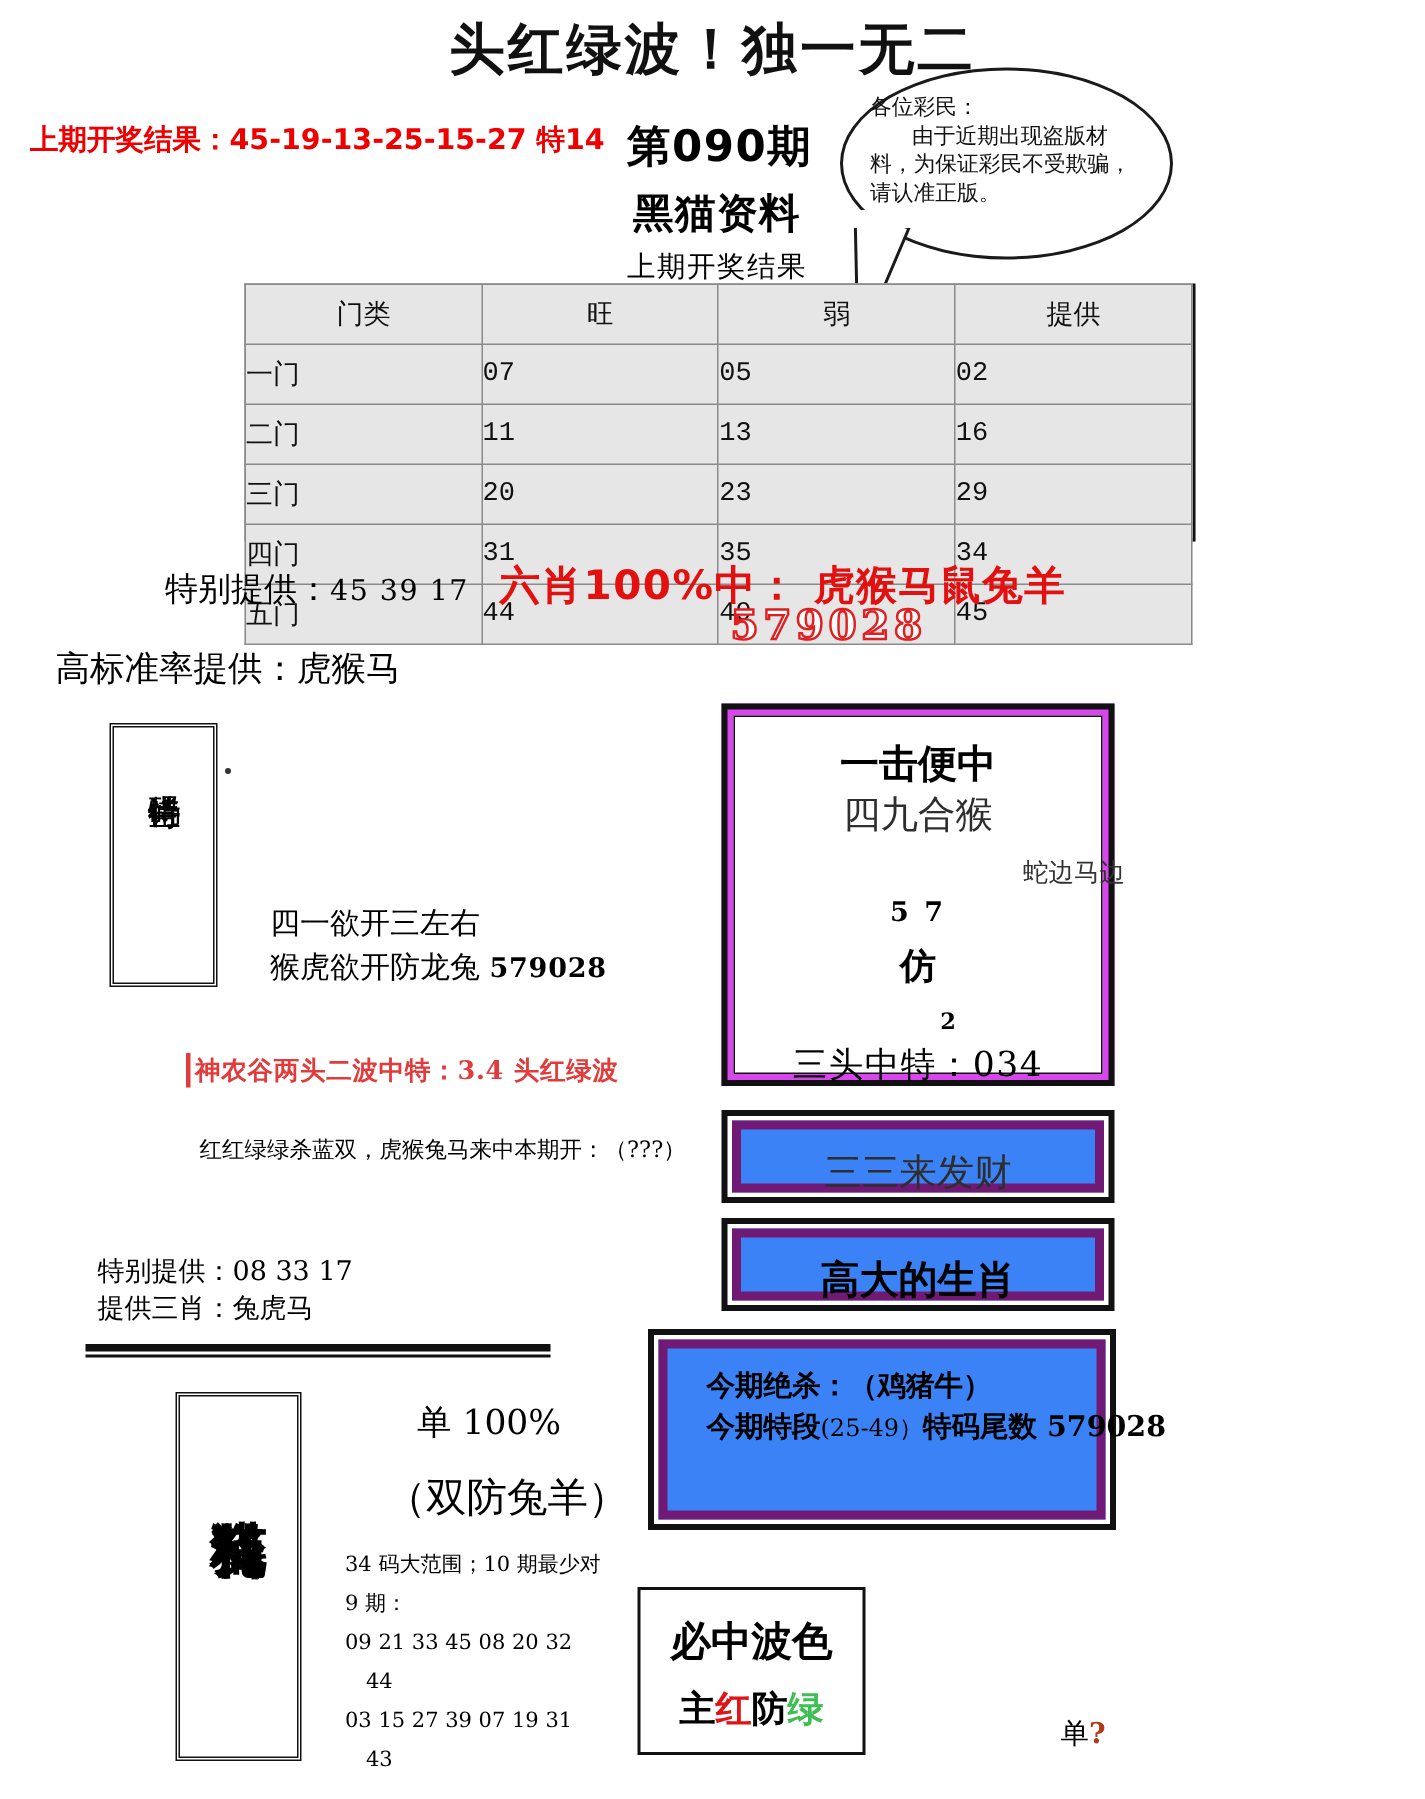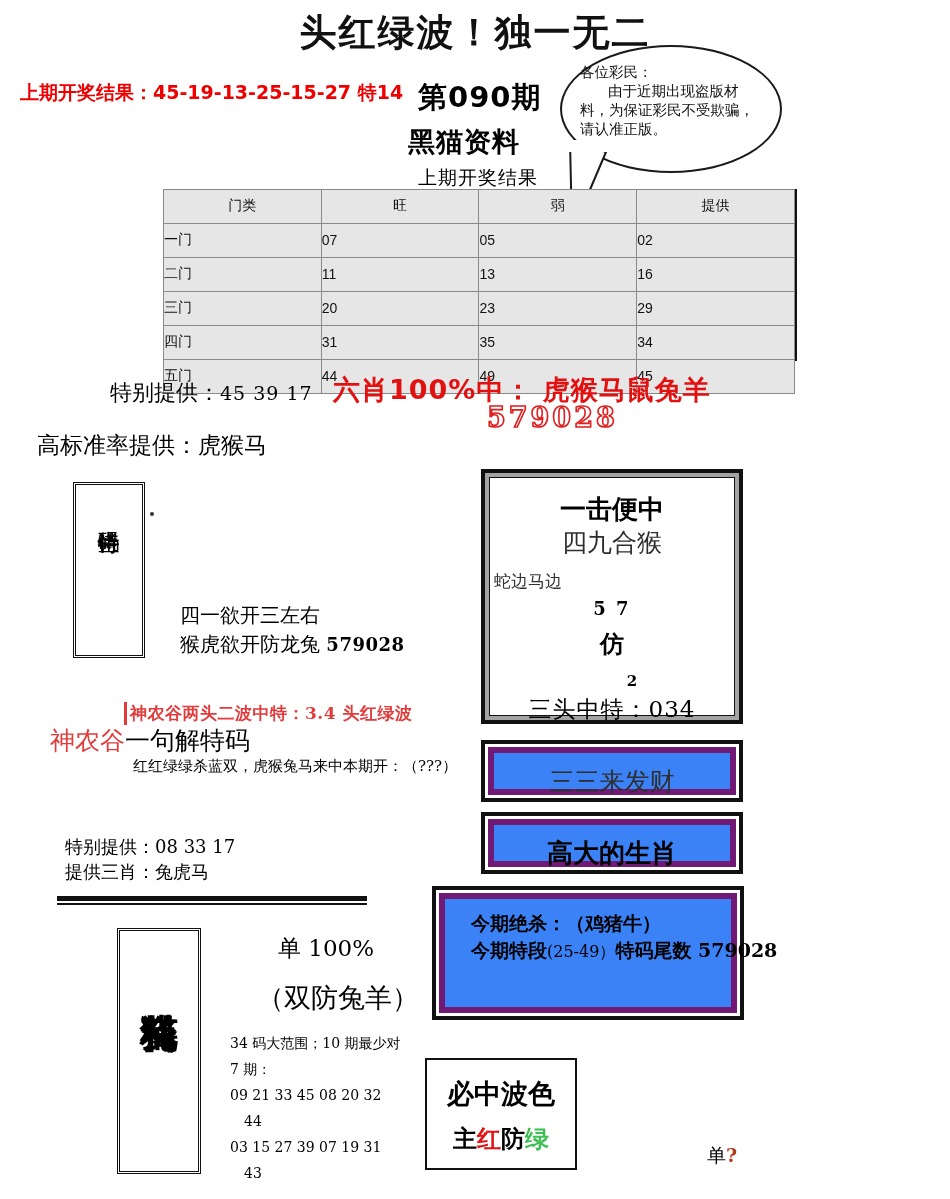--- a/index.html
+++ b/index.html
@@ -40,21 +40,21 @@
     font-family: "DejaVu Sans", "Liberation Sans", sans-serif;
   }
   #issue-no {
     left: 418px; top: 78px;
     font-size: 29px;
     font-weight: bold;
     font-family: "DejaVu Sans", "Liberation Sans", sans-serif;
     letter-spacing: 1px;
   }
   #brand-name {
-    left: 408px; top: 124px;
+    left: 422px; top: 124px;
     font-size: 27px;
     font-weight: bold;
     font-family: "DejaVu Sans", "Liberation Sans", sans-serif;
     letter-spacing: 1px;
   }
   #sub-slogan {
     left: 418px; top: 165px;
     font-size: 19px;
     font-family: "DejaVu Serif", "Liberation Serif", serif;
     letter-spacing: 1px;
@@ -91,22 +91,22 @@
 
   
   #main-table {
     left: 163px; top: 189px;
     width: 632px;
     border-collapse: collapse;
     background: #e6e6e6;
   }
   #main-table td, #main-table th {
     border: 1px solid #8a8a8a;
-    font-size: 14px;
-    font-family: Liberation Sans, sans-serif;
+    font-size: 18px;
+    font-family: Liberation Mono, monospace;
     padding: 7px 0 8px 0;
     color: #111;
     font-weight: normal;
   }
   #main-table-wrap {
     left: 163px; top: 189px;
     width: 634px; height: 172px;
     border: 2.5px solid #111;
     box-sizing: border-box;
     background: #e6e6e6;
@@ -269,21 +269,21 @@
     font-family: "DejaVu Serif", "Liberation Serif", serif;
   }
   #range-note .row { white-space: nowrap; }
   #range-note .indent { padding-left: 14px; }
 
   
   #hit-box {
     left: 481px; top: 469px;
     width: 262px; height: 255px;
     border: 4px solid #111;
-    background: #a3a3a3;
+    background: #d946ef;
     box-sizing: border-box;
   }
   #hit-box .inner {
     position: absolute;
     left: 4px; top: 4px; right: 4px; bottom: 4px;
     border: 1px solid #111;
     background: #fff;
   }
   #hit-title {
     left: 0; top: 14px; width: 100%;
@@ -293,22 +293,22 @@
     font-family: "DejaVu Serif", "Liberation Serif", serif;
   }
   #hit-sub {
     left: 0; top: 48px; width: 100%;
     text-align: center;
     font-size: 25px;
     font-family: "DejaVu Serif", "Liberation Serif", serif;
     color: #2e2e2e;
   }
   #hit-line3 {
-    left: 4px; top: 92px; width: 100%;
-    text-align: left;
+    left: 16px; top: 92px; width: 100%;
+    text-align: right;
     font-size: 17px;
     font-family: "DejaVu Serif", "Liberation Serif", serif;
     color: #333;
   }
   #hit-nums {
     left: 0; top: 120px; width: 100%;
     text-align: center;
     font-size: 18px;
     font-weight: bold;
     letter-spacing: 2px;
@@ -510,39 +510,36 @@
       <span style="writing-mode:vertical-rl; display:inline-block;">特码生肖诗</span>
     </div>
   </div>
   <div class="abs" id="tema-dot"></div>
   <div class="abs" id="poem-line1">四一欲开三左右</div>
   <div class="abs" id="poem-line2">
     <span>猴虎欲开防龙兔 </span><b>579028</b>
   </div>
 
   <div class="abs" id="snv-wave">神农谷两头二波中特：3.4 头红绿波</div>
-  <div class="abs" id="snv-title">
-    <span class="red">神农谷</span><span>一句解特码</span>
-  </div>
   <div class="abs" id="snv-sub">红红绿绿杀蓝双，虎猴兔马来中本期开：（???）</div>
 
   <div class="abs" id="special2-a">特别提供：08 33 17</div>
   <div class="abs" id="special2-b">提供三肖：兔虎马</div>
   <div class="abs" id="divider-rule"></div>
 
   <div class="abs" id="huamao-box">
     <div class="vtext">
       <span style="writing-mode:vertical-rl; display:inline-block;">花猫资料</span>
     </div>
   </div>
   <div class="abs" id="dan-100">单 100%</div>
   <div class="abs" id="shuangfang">（双防兔羊）</div>
   <div class="abs" id="range-note">
     <div class="row">34 码大范围；10 期最少对</div>
-    <div class="row">7 期：</div>
+    <div class="row">9 期：</div>
     <div class="row">09 21    33 45    08 20 32</div>
     <div class="row indent">44</div>
     <div class="row">03 15 27 39    07 19 31</div>
     <div class="row indent">43</div>
   </div>
 
   <div class="abs" id="hit-box">
     <div class="inner">
       <div class="abs" id="hit-title">一击便中</div>
       <div class="abs" id="hit-sub">四九合猴</div>

